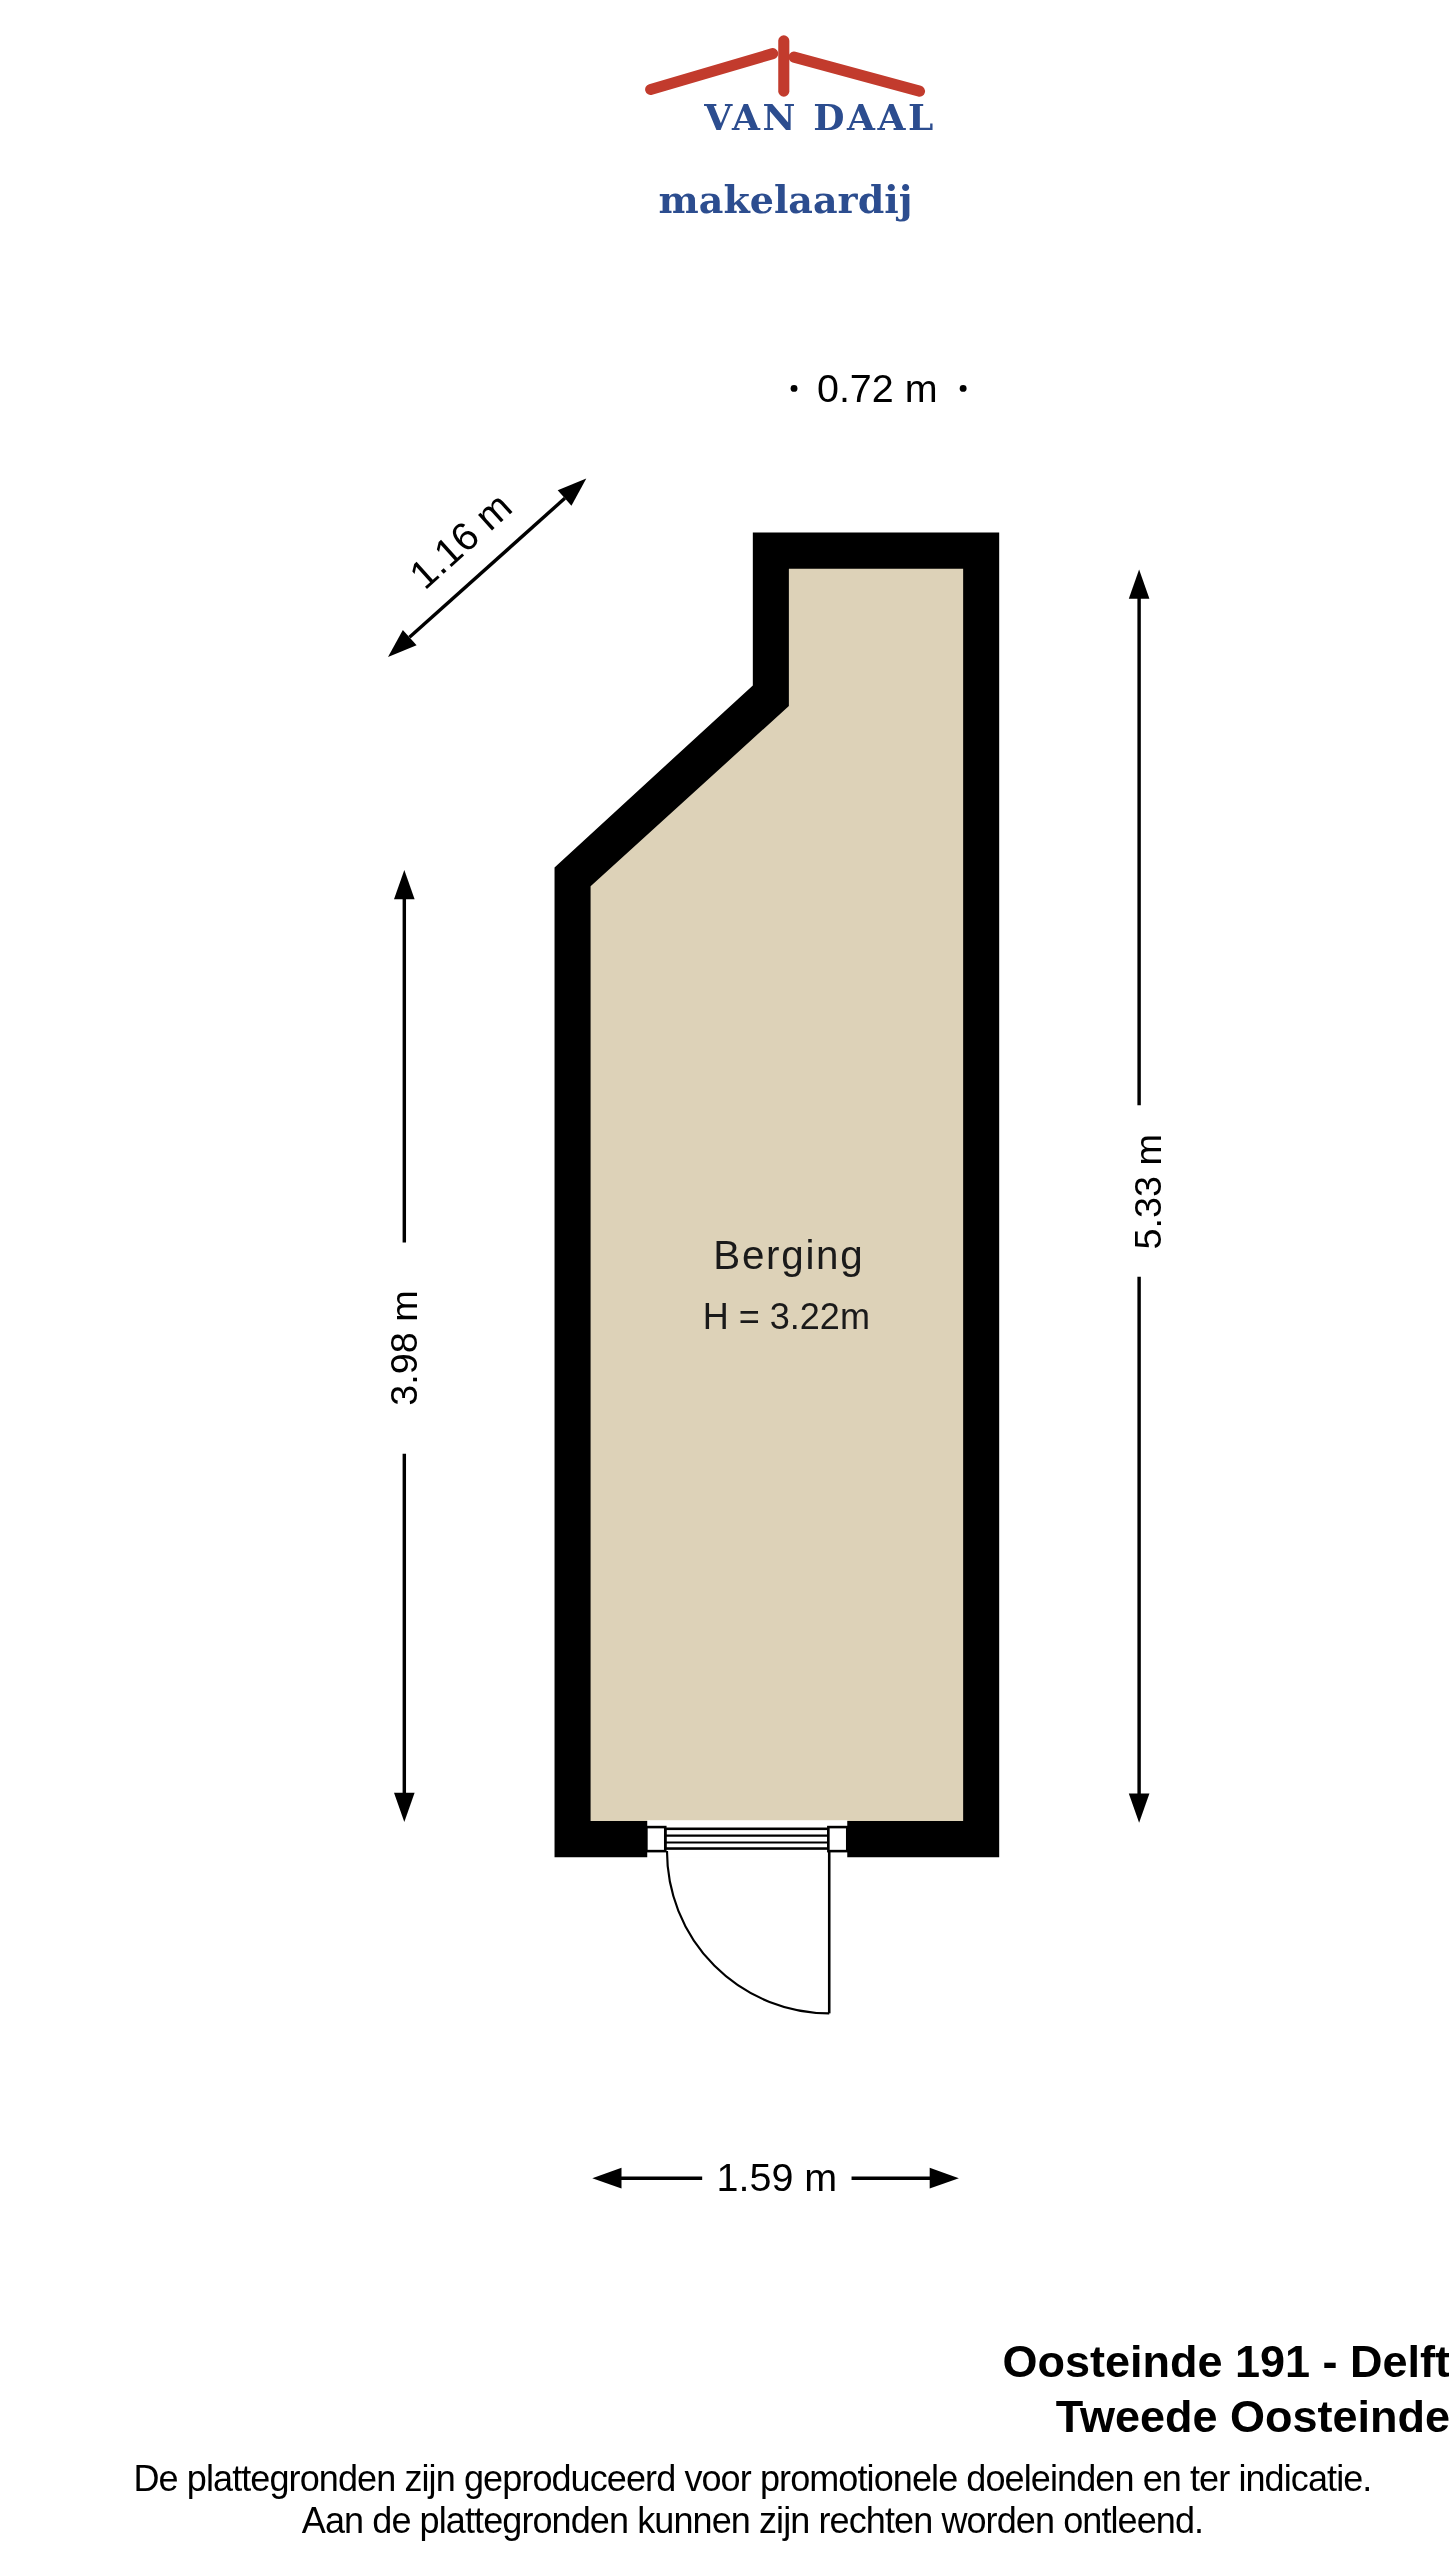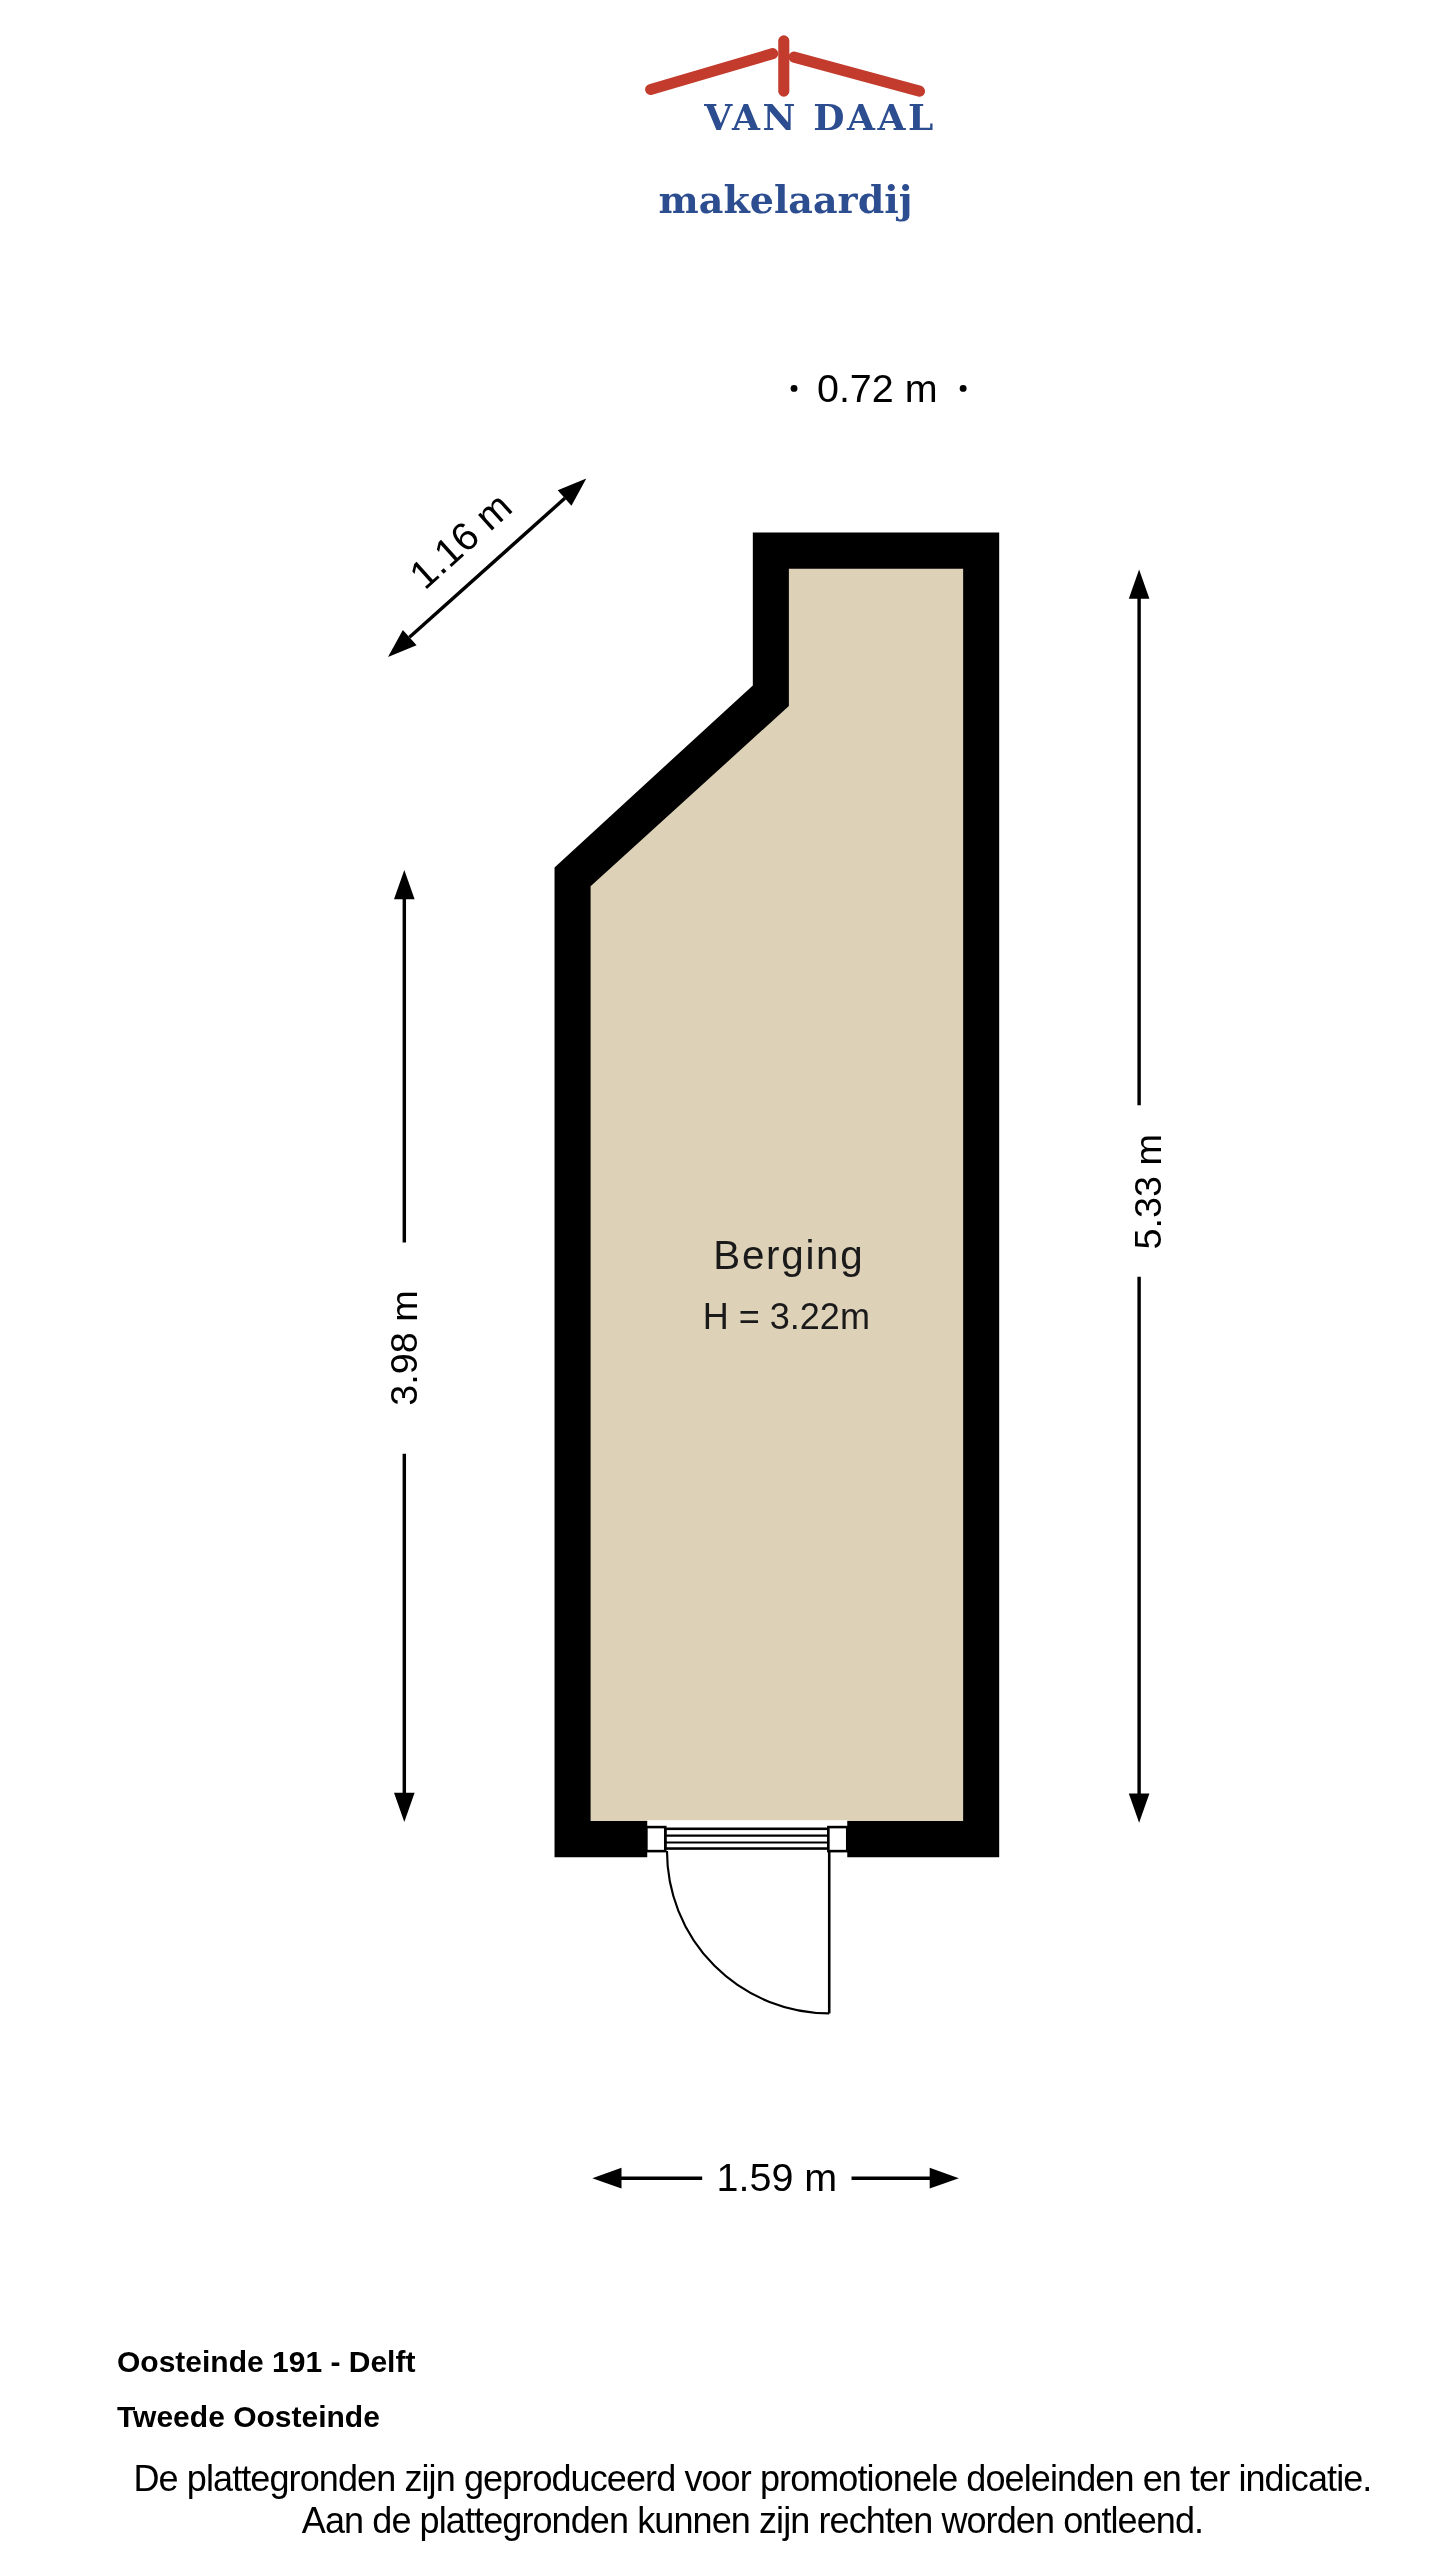--- a/index.html
+++ b/index.html
@@ -14,22 +14,22 @@
   .logo-sub{position:absolute;left:0;top:101px;width:301px;text-align:center;
             font-family:"DejaVu Serif","Liberation Serif",serif;font-weight:bold;
             font-size:38px;letter-spacing:0px;color:#2c4d8f;margin-top:42px;}
   
   .plan{position:absolute;left:0;top:0;width:1449px;height:2576px;}
   .dim-text{font-family:"Liberation Sans",sans-serif;font-size:46px;fill:#000000;}
   .dim-text-v{font-family:"Liberation Sans",sans-serif;font-size:44px;fill:#000000;}
   .room-name{font-family:"Liberation Sans",sans-serif;font-size:47px;fill:#1a1a1a;letter-spacing:2px;}
   .room-h{font-family:"Liberation Sans",sans-serif;font-size:42px;fill:#1a1a1a;}
   
-  .title-block{position:absolute;left:117px;top:2334px;width:1333px;text-align:left;
-               font-weight:bold;font-size:30px;line-height:55px;color:#000000;}
+  .title-block{position:absolute;left:117px;top:2334px;width:1333px;text-align:right;
+               font-weight:bold;font-size:45px;line-height:55px;color:#000000;}
   .disclaimer{position:absolute;left:0;top:2458px;width:1449px;text-align:center;
               font-size:36px;line-height:42px;color:#000000;letter-spacing:-0.9px;padding-left:28px;}
 </style>
 </head>
 <body>
 
 <div class="page">
 
   <div class="logo">
     <svg width="301" height="64" viewBox="0 0 350 75">

